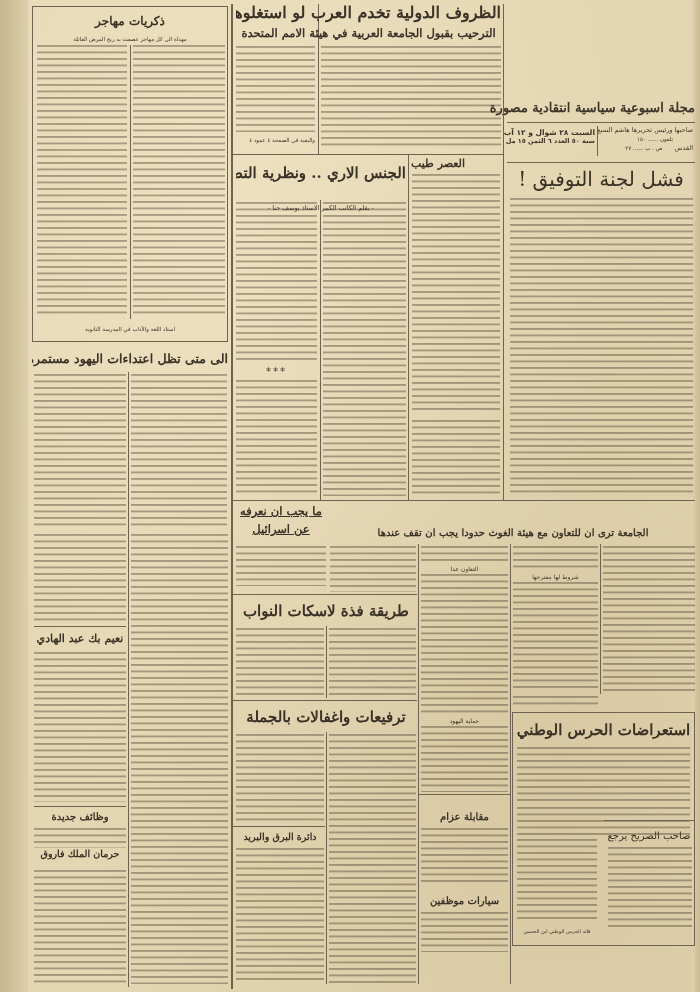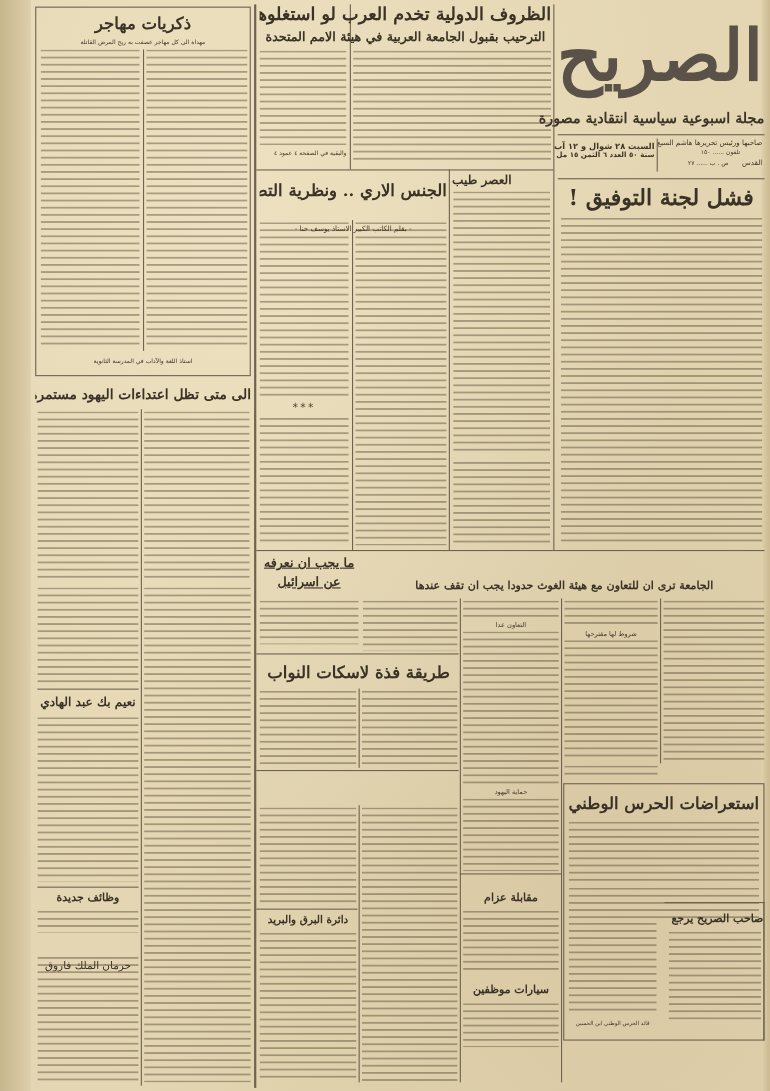--- a/index.html
+++ b/index.html
@@ -64,40 +64,39 @@
   .small { font-size: 7px; line-height: 9px; color: #3e352a; }
   .dots { text-align: center; font-size: 10px; color: #3e352a; letter-spacing: 2px; }
 </style>
 </head>
 <body>
 
 <div class="page">
   <div class="left-edge"></div>
   <div class="right-edge"></div>
 
-  <div class="masthead-logo">الصريح</div>
   <div class="tagline">مجلة اسبوعية سياسية انتقادية مصورة</div>
 
   <div class="rule-h" style="left:507px; top:122px; width:188px;"></div>
   <div class="box" style="left:507px; top:124px; width:188px; height:36px;">
     <div style="position:absolute; right:2px; top:2px; width:96px; text-align:right;" class="small">
       <div style="font-size:6.5px; white-space:nowrap;">صاحبها ورئيس تحريرها هاشم السبع</div>
       <div style="font-size:5.5px; padding-right:20px;">تلفون ...... ١٥٠</div>
       <div style="font-size:6.5px; display:inline-block;">القدس</div>
       <span style="font-size:5.5px; padding-right:10px;">ص . ب ...... ٢٧</span>
     </div>
     <div class="rule-v" style="left:90px; top:2px; height:30px;"></div>
     <div style="position:absolute; left:2px; top:4px; width:86px; text-align:center;" class="small">
       <div style="font-size:7.5px; font-weight:bold; white-space:nowrap;">السبت ٢٨ شوال و ١٢ آب</div>
       <div style="font-size:6.5px; font-weight:bold; white-space:nowrap;">سنة ٥٠ العدد ٦ الثمن ١٥ مل</div>
     </div>
   </div>
   <div class="rule-h" style="left:507px; top:162px; width:188px;"></div>
 
-  <div class="headline" style="position:absolute; left:507px; top:164px; width:188px; height:30px; font-size:20px; line-height:30px; font-weight:bold;">فشل لجنة التوفيق !</div>
+  <div class="headline" style="position:absolute; left:507px; top:164px; width:188px; height:30px; font-size:20px; line-height:30px; font-weight:normal;">فشل لجنة التوفيق !</div>
   <div class="text-block" style="left:510px; top:198px; width:183px; height:298px;">
       <div class="lines"></div>
     </div>
 
   <div class="rule-v" style="left:503px; top:4px; height:496px;"></div>
   <div class="rule-v" style="left:318px; top:4px; height:150px;"></div>
   <div class="rule-v" style="left:231px; top:4px; height:985px; width:2px;"></div>
 
   <div class="headline" style="position:absolute; left:236px; top:2px; width:265px; height:22px; font-size:16px; line-height:22px; font-weight:bold;">الظروف الدولية تخدم العرب لو استغلوها</div>
   <div class="headline" style="position:absolute; left:236px; top:24px; width:265px; height:18px; font-size:11.5px; line-height:18px; font-weight:bold;">الترحيب بقبول الجامعة العربية في هيئة الامم المتحدة</div>
@@ -127,21 +126,21 @@
     </div>
   <div class="text-block" style="left:236px; top:202px; width:81px; height:160px;">
       <div class="lines"></div>
     </div>
   <div class="dots" style="position:absolute; left:236px; top:366px; width:81px;">***</div>
   <div class="text-block" style="left:236px; top:380px; width:81px; height:116px;">
       <div class="lines"></div>
     </div>
 
   <div class="box" style="left:32px; top:6px; width:196px; height:336px; border:1.5px solid #6e6250;">
-    <div class="headline" style="position:absolute; left:0; top:2px; width:100%; height:24px; font-size:15px; line-height:24px; font-weight:bold;">ذكريات مهاجر</div>
+    <div class="headline" style="position:absolute; left:0; top:2px; width:100%; height:24px; font-size:12px; line-height:24px; font-weight:bold;">ذكريات مهاجر</div>
     <div class="small" style="position:absolute; left:0; top:28px; width:100%; text-align:center; font-size:5.5px; white-space:nowrap;">مهداة الى كل مهاجر عصفت به ريح المرض القاتلة</div>
     <div class="rule-v" style="left:97px; top:38px; height:274px;"></div>
     <div class="text-block" style="left:100px; top:38px; width:92px; height:270px;">
         <div class="lines"></div>
       </div>
     <div class="text-block" style="left:4px; top:38px; width:90px; height:270px;">
         <div class="lines"></div>
       </div>
     <div class="small" style="position:absolute; left:0; top:318px; width:100%; text-align:center; font-size:5.5px; white-space:nowrap;">استاذ اللغة والآداب في المدرسة الثانوية</div>
   </div>
@@ -165,21 +164,21 @@
   <div class="text-block" style="left:34px; top:652px; width:92px; height:150px;">
       <div class="lines"></div>
     </div>
   <div class="rule-h" style="left:34px; top:806px; width:92px;"></div>
 
   <div class="headline" style="position:absolute; left:34px; top:808px; width:92px; height:18px; font-size:10px; line-height:18px; font-weight:bold;">وظائف جديدة</div>
   <div class="text-block" style="left:34px; top:828px; width:92px; height:20px;">
       <div class="lines"></div>
     </div>
 
-  <div class="headline" style="position:absolute; left:34px; top:870px; width:92px; height:18px; font-size:9.5px; line-height:18px; font-weight:normal;">حرمان الملك فاروق</div>
+  <div class="headline" style="position:absolute; left:34px; top:845px; width:92px; height:18px; font-size:9.5px; line-height:18px; font-weight:bold;">حرمان الملك فاروق</div>
   <div class="text-block" style="left:34px; top:870px; width:92px; height:114px;">
       <div class="lines"></div>
     </div>
 
   <div class="text-block" style="left:131px; top:534px; width:97px; height:450px;">
       <div class="lines"></div>
     </div>
 
   <div class="rule-h" style="left:233px; top:500px; width:462px;"></div>
 
@@ -224,20 +223,21 @@
   <div class="headline" style="position:absolute; left:236px; top:598px; width:180px; height:26px; font-size:15px; line-height:26px; font-weight:bold;">طريقة فذة لاسكات النواب</div>
   <div class="rule-v" style="left:326px; top:626px; height:72px;"></div>
   <div class="text-block" style="left:329px; top:628px; width:87px; height:68px;">
       <div class="lines"></div>
     </div>
   <div class="text-block" style="left:236px; top:628px; width:88px; height:68px;">
       <div class="lines"></div>
     </div>
   <div class="rule-h" style="left:233px; top:700px; width:184px;"></div>
 
+  <div class="headline" style="position:absolute; left:236px; top:704px; width:180px; height:26px; font-size:15px; line-height:26px; font-weight:bold;">ترفيعات واغفالات بالجملة</div>
   <div class="rule-v" style="left:326px; top:732px; height:252px;"></div>
   <div class="text-block" style="left:329px; top:734px; width:87px; height:250px;">
       <div class="lines"></div>
     </div>
   <div class="text-block" style="left:236px; top:734px; width:88px; height:90px;">
       <div class="lines"></div>
     </div>
 
   <div class="rule-h" style="left:233px; top:826px; width:92px;"></div>
   <div class="headline" style="position:absolute; left:236px; top:828px; width:88px; height:18px; font-size:9.5px; line-height:18px; font-weight:bold;">دائرة البرق والبريد</div>
@@ -264,19 +264,19 @@
     <div class="text-block" style="left:4px; top:94px; width:173px; height:28px;">
         <div class="lines"></div>
       </div>
     <div class="text-block" style="left:4px; top:126px; width:80px; height:84px;">
         <div class="lines"></div>
       </div>
     <div class="small" style="position:absolute; left:4px; top:214px; width:80px; text-align:center; font-size:5px; white-space:nowrap; overflow:hidden;">قائد الحرس الوطني ابن الحسين</div>
   </div>
 
   <div class="box" style="left:604px; top:820px; width:91px; height:126px; border-top:1.5px solid #6e6250; border-right:1.5px solid #6e6250;">
-    <div class="headline" style="position:absolute; left:0; top:6px; width:100%; height:18px; font-size:10px; line-height:18px; font-weight:bold; text-align:right;">صاحب الصريح يرجع</div>
+    <div class="headline" style="position:absolute; left:0; top:6px; width:100%; height:18px; font-size:10px; line-height:18px; font-weight:normal; ">صاحب الصريح يرجع</div>
     <div class="text-block" style="left:4px; top:26px; width:84px; height:80px;">
         <div class="lines"></div>
       </div>
   </div>
 
 </div>
 
 </body></html>

